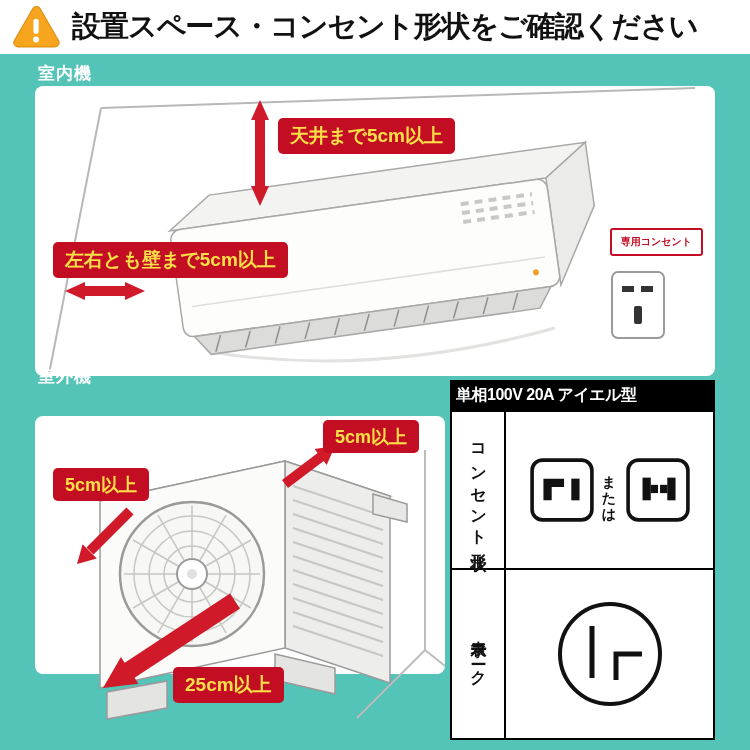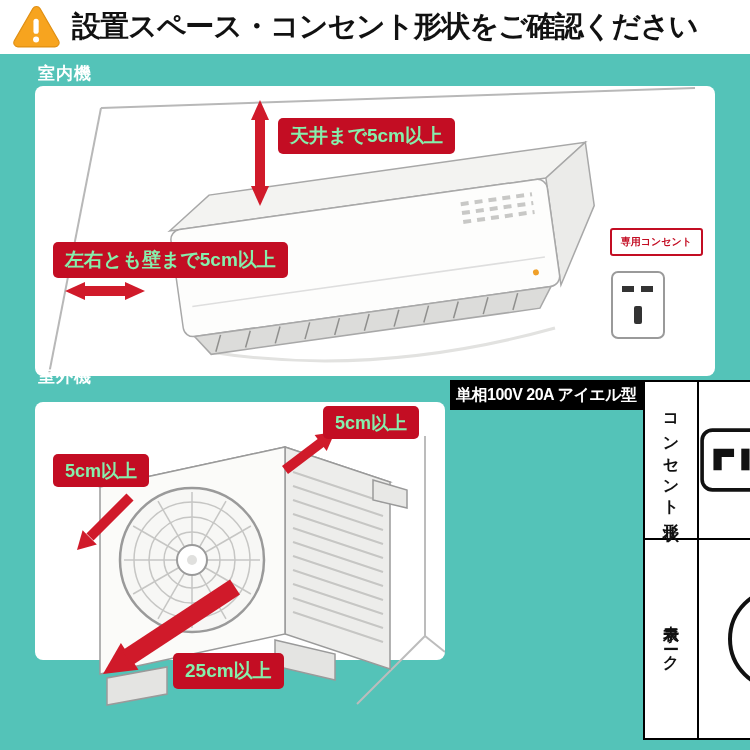--- a/index.html
+++ b/index.html
@@ -17,44 +17,44 @@
     font-size:29px;font-weight:bold;color:#111;white-space:nowrap;letter-spacing:-1px;
   }
   .warn-icon{width:48px;height:44px;flex:0 0 auto;}
   
   .section-label{position:absolute;color:#ffffff;font-size:17px;font-weight:600;letter-spacing:1px;}
   #indoor-section-label{left:38px;top:62px;}
   #outdoor-section-label{left:38px;top:365px;}
   
   .panel{position:absolute;background:#ffffff;border-radius:8px;}
   #indoor-panel{left:35px;top:86px;width:680px;height:290px;}
-  #outdoor-panel{left:35px;top:402px;width:410px;height:258px;}
+  #outdoor-panel{left:35px;top:416px;width:410px;height:258px;}
   .panel svg{position:absolute;left:0;top:0;}
   
   .red-label{
-    position:absolute;background:#c30d23;color:#86efac;font-weight:bold;
+    position:absolute;background:#c30d23;color:#fde047;font-weight:bold;
     display:flex;align-items:center;justify-content:center;
     border-radius:5px;padding:0 12px;height:36px;box-sizing:border-box;
     font-size:19px;white-space:nowrap;
   }
   #ceiling-label{left:243px;top:32px;}
   #side-label{left:18px;top:156px;text-align:right;}
   #outdoor-top-label{left:288px;top:4px;height:33px;font-size:18px;}
   #outdoor-left-label{left:18px;top:52px;height:33px;font-size:18px;}
   #outdoor-front-label{left:138px;top:251px;}
   
   .outlet-note{
     position:absolute;right:12px;top:142px;background:#ffffff;
     border:2px solid #c30d23;color:#c30d23;font-weight:bold;font-size:10px;
     padding:5px 9px;border-radius:3px;white-space:nowrap;
   }
   
   .spec-table{
     position:absolute;left:450px;top:380px;width:265px;height:360px;
-    display:flex;flex-direction:row;box-sizing:border-box;
+    display:flex;flex-direction:column;box-sizing:border-box;
   }
   .spec-header{
     background:#000000;color:#ffffff;font-size:16px;font-weight:bold;
     height:30px;display:flex;align-items:center;padding:0 6px;letter-spacing:-0.5px;
     white-space:nowrap;flex:0 0 auto;
   }
   .spec-body{
     flex:1;background:#ffffff;border:2px solid #000;
     display:grid;grid-template-columns:54px 1fr;grid-template-rows:158px 1fr;
   }

